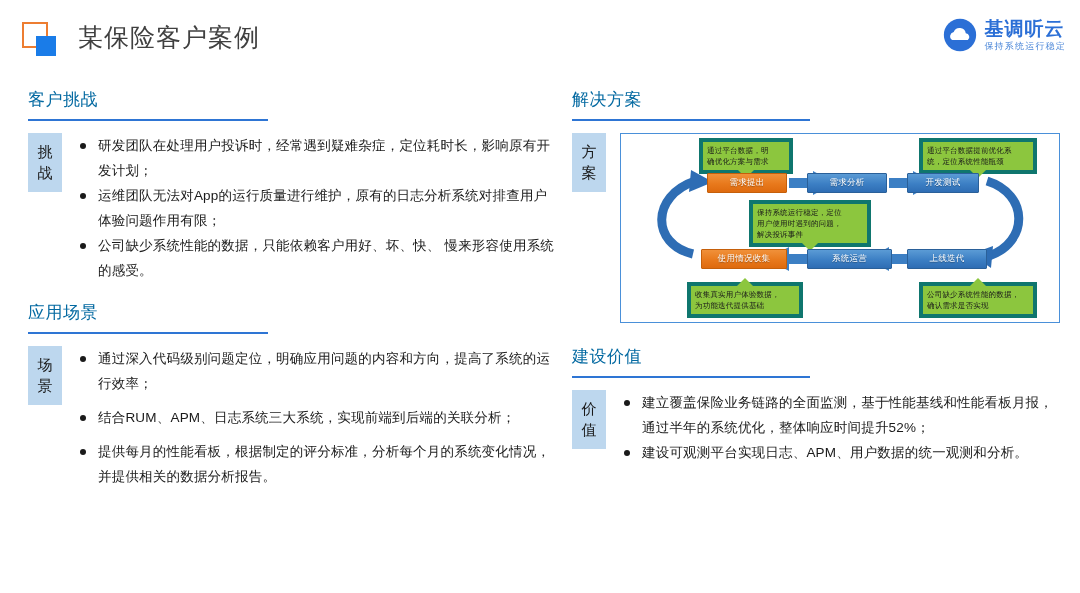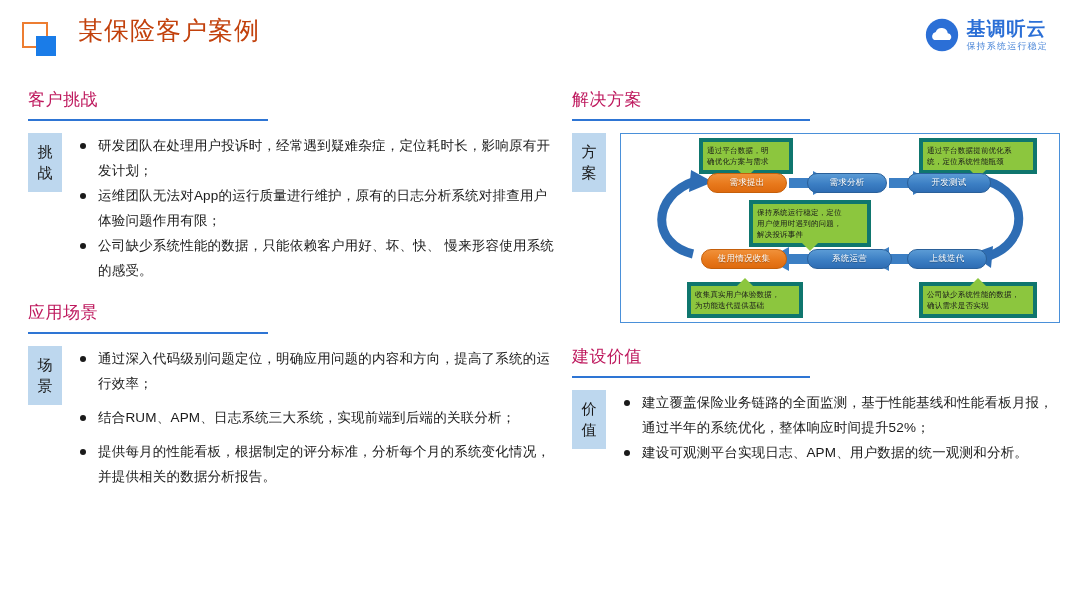--- a/index.html
+++ b/index.html
@@ -16,40 +16,40 @@
   .logo-mark { position:absolute; left:22px; top:22px; width:34px; height:34px; }
   .logo-mark .sq-outline {
     position:absolute; left:0; top:0; width:26px; height:26px;
     border:2px solid #ED7D31; background:transparent;
   }
   .logo-mark .sq-fill {
     position:absolute; left:14px; top:14px; width:20px; height:20px;
     background:#1a7ce8;
   }
   .page-title {
-    position:absolute; left:78px; top:14px;
+    position:absolute; left:78px; top:21px;
     font-family:"DejaVu Serif","Liberation Serif",serif;
-    font-size:25px; color:#c2410c; letter-spacing:1px; line-height:34px;
-  }
-  .brand { position:absolute; right:32px; top:14px; height:42px; display:flex; align-items:center; gap:7px;justify-content:flex-end; }
+    font-size:25px; color:#404040; letter-spacing:1px; line-height:34px;
+  }
+  .brand { position:absolute; right:14px; top:14px; height:42px; display:flex; align-items:center; gap:7px;justify-content:flex-end; }
   .brand-cloud { width:34px; height:34px; flex:0 0 34px; }
   .brand-text { display:flex; flex-direction:column; justify-content:center; }
   .brand-name {
     font-size:19px; font-weight:bold; color:#2b6fd6; letter-spacing:1px; line-height:21px;
   }
   .brand-tag {
     font-size:9px; color:#4a86d8; letter-spacing:1.2px; line-height:12px; margin-top:1px;
   }
 
   
   .col-left  { position:absolute; left:28px;  top:88px; width:528px; }
   .col-right { position:absolute; left:572px; top:88px; width:488px; }
 
   .sec-title {
-    font-size:17px; color:#be185d; font-weight:normal;
+    font-size:17px; color:#0369a1; font-weight:normal;
     letter-spacing:.5px; line-height:24px;
   }
   .sec-rule {
     margin-top:7px; height:2px; background:#2E75D4; width:240px;
   }
   .sec-rule.short { width:238px; }
 
   
   .block { display:flex; margin-top:12px; }
   .side-label {
@@ -79,21 +79,21 @@
   .diagram-wrap { display:flex; margin-top:12px; }
   .diagram-box {
     flex:1; margin-left:14px; height:190px;
     border:1px solid #4A90D9; background:#ffffff;
     position:relative; overflow:hidden;
   }
   .diagram-box svg { position:absolute; left:0; top:0; }
 
   .node {
     position:absolute; display:flex; align-items:center; justify-content:center;
-    font-size:8.5px; color:#ffffff; border-radius:10px;
+    font-size:8.5px; color:#ffffff; border-radius:1px;
     letter-spacing:.3px; white-space:nowrap;
     text-shadow:0 1px 1px rgba(0,0,0,.35);
   }
   .node.blue {
     background:linear-gradient(180deg,#5B9BD5 0%,#3C7FC4 55%,#2E6DB4 100%);
     border:1px solid #2a6099;
   }
   .node.orange {
     background:linear-gradient(180deg,#F0913A 0%,#E8791C 55%,#DE6A0E 100%);
     border:1px solid #c55f0a;
@@ -248,21 +248,21 @@
           </div>
 
           <div class="callout" style="left:66px; top:148px; width:116px;">
             <div>收集真实用户体验数据，</div>
             <div>为功能迭代提供基础</div>
             <div class="tip up"></div>
           </div>
 
           <div class="node orange" style="left:86px; top:39px; width:80px; height:20px;">需求提出</div>
           <div class="node blue" style="left:186px; top:39px; width:80px; height:20px;">需求分析</div>
-          <div class="node blue" style="left:286px; top:39px; width:84px; height:20px;">开发测试</div>
+          <div class="node blue" style="left:286px; top:39px; width:72px; height:20px;">开发测试</div>
           <div class="node blue" style="left:286px; top:115px; width:80px; height:20px;">上线迭代</div>
           <div class="node blue" style="left:186px; top:115px; width:85px; height:20px;">系统运营</div>
           <div class="node orange" style="left:80px; top:115px; width:86px; height:20px;font-family:Liberation Serif, serif;">使用情况收集</div>
 
         </div>
       </div>
     </div>
 
     <div style="margin-top:22px;">
       <div class="sec-title">建设价值</div>

